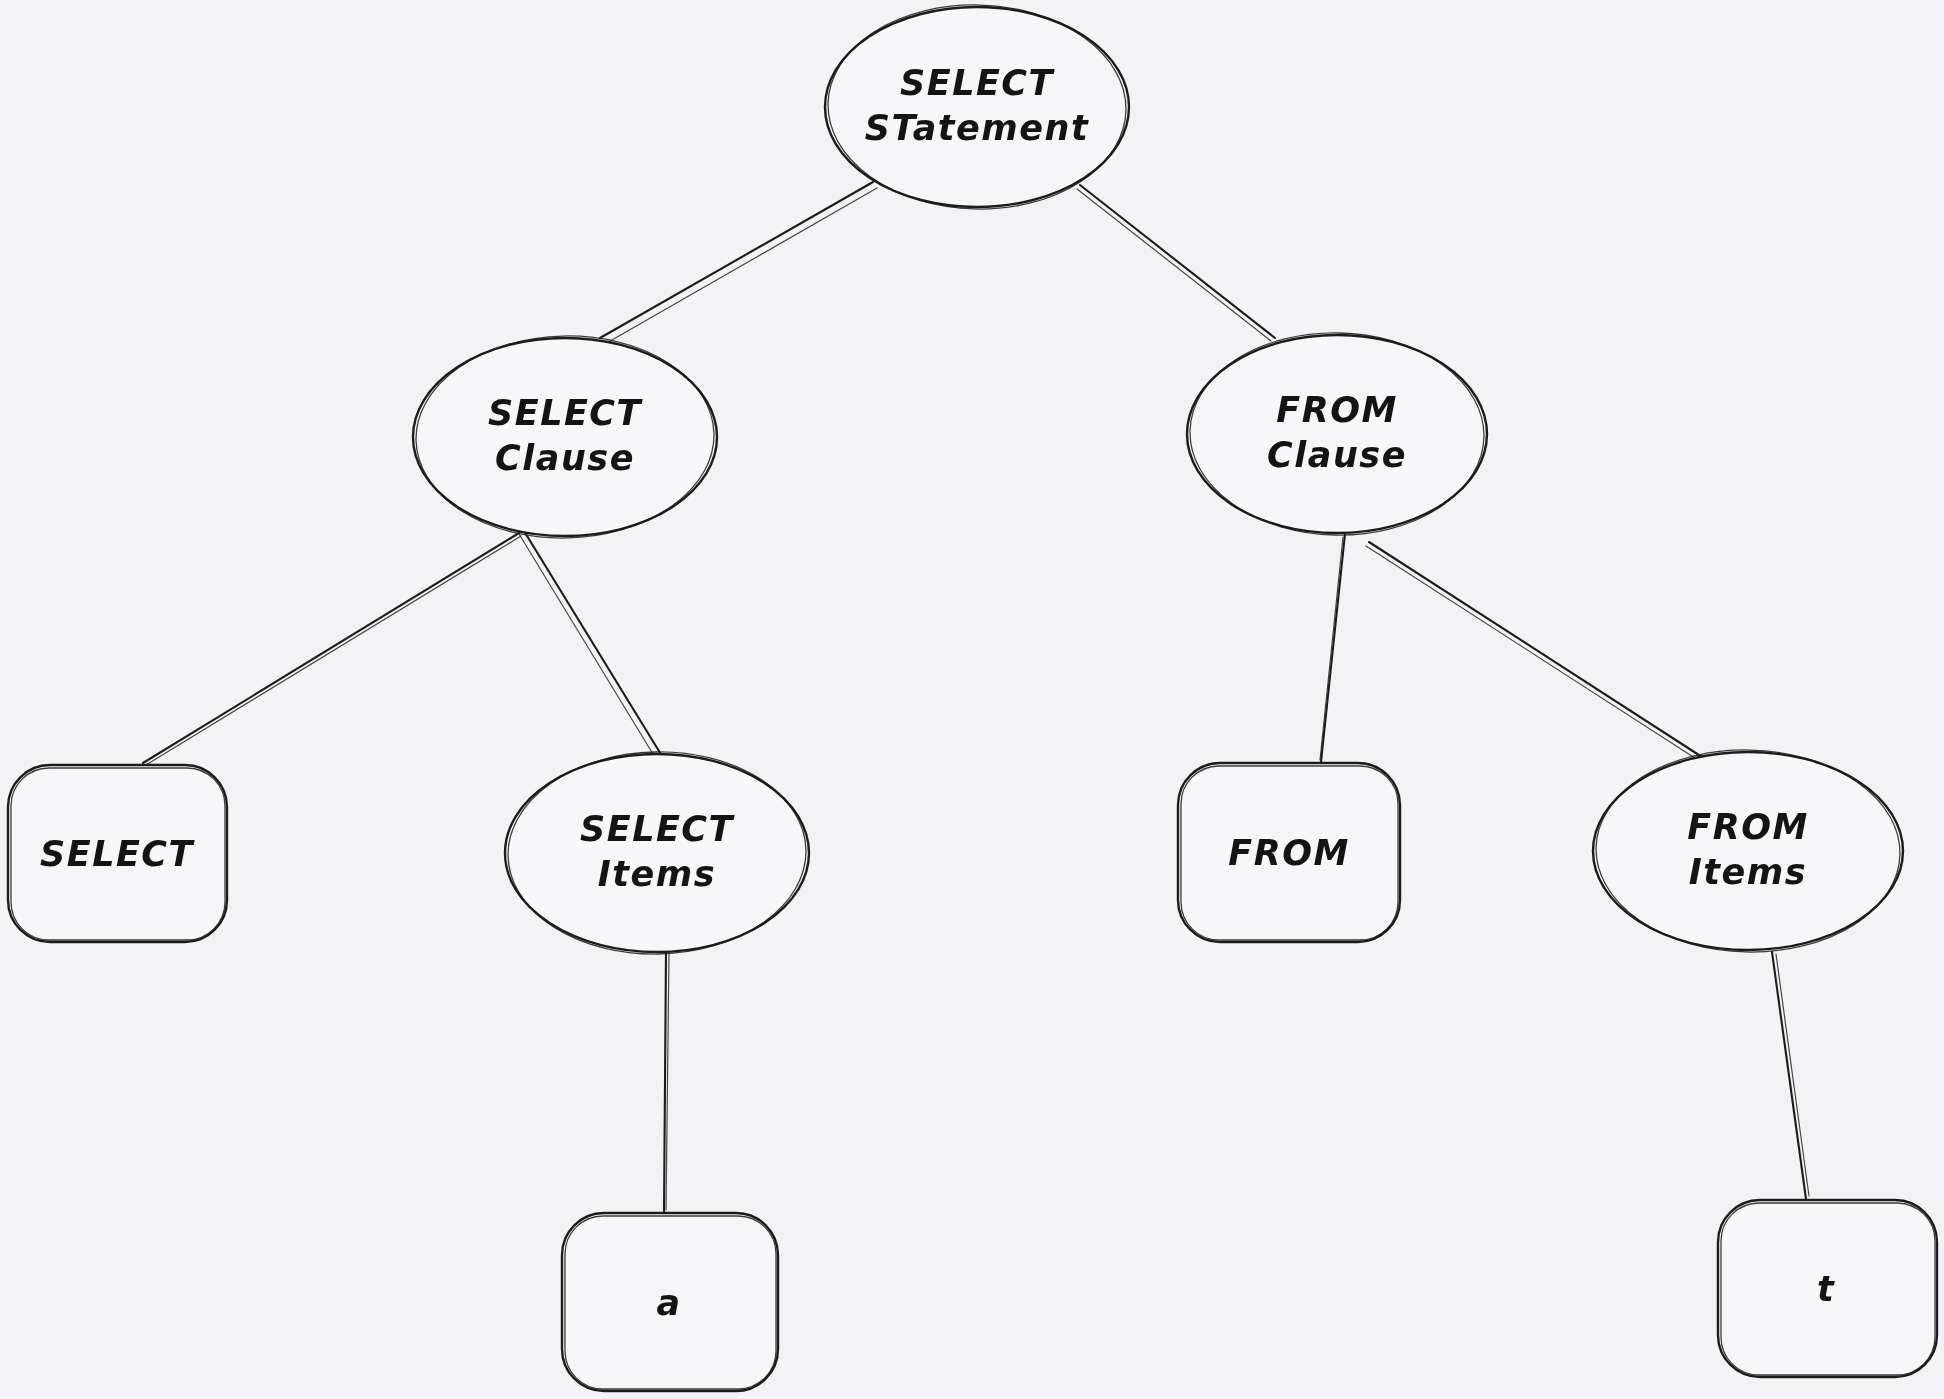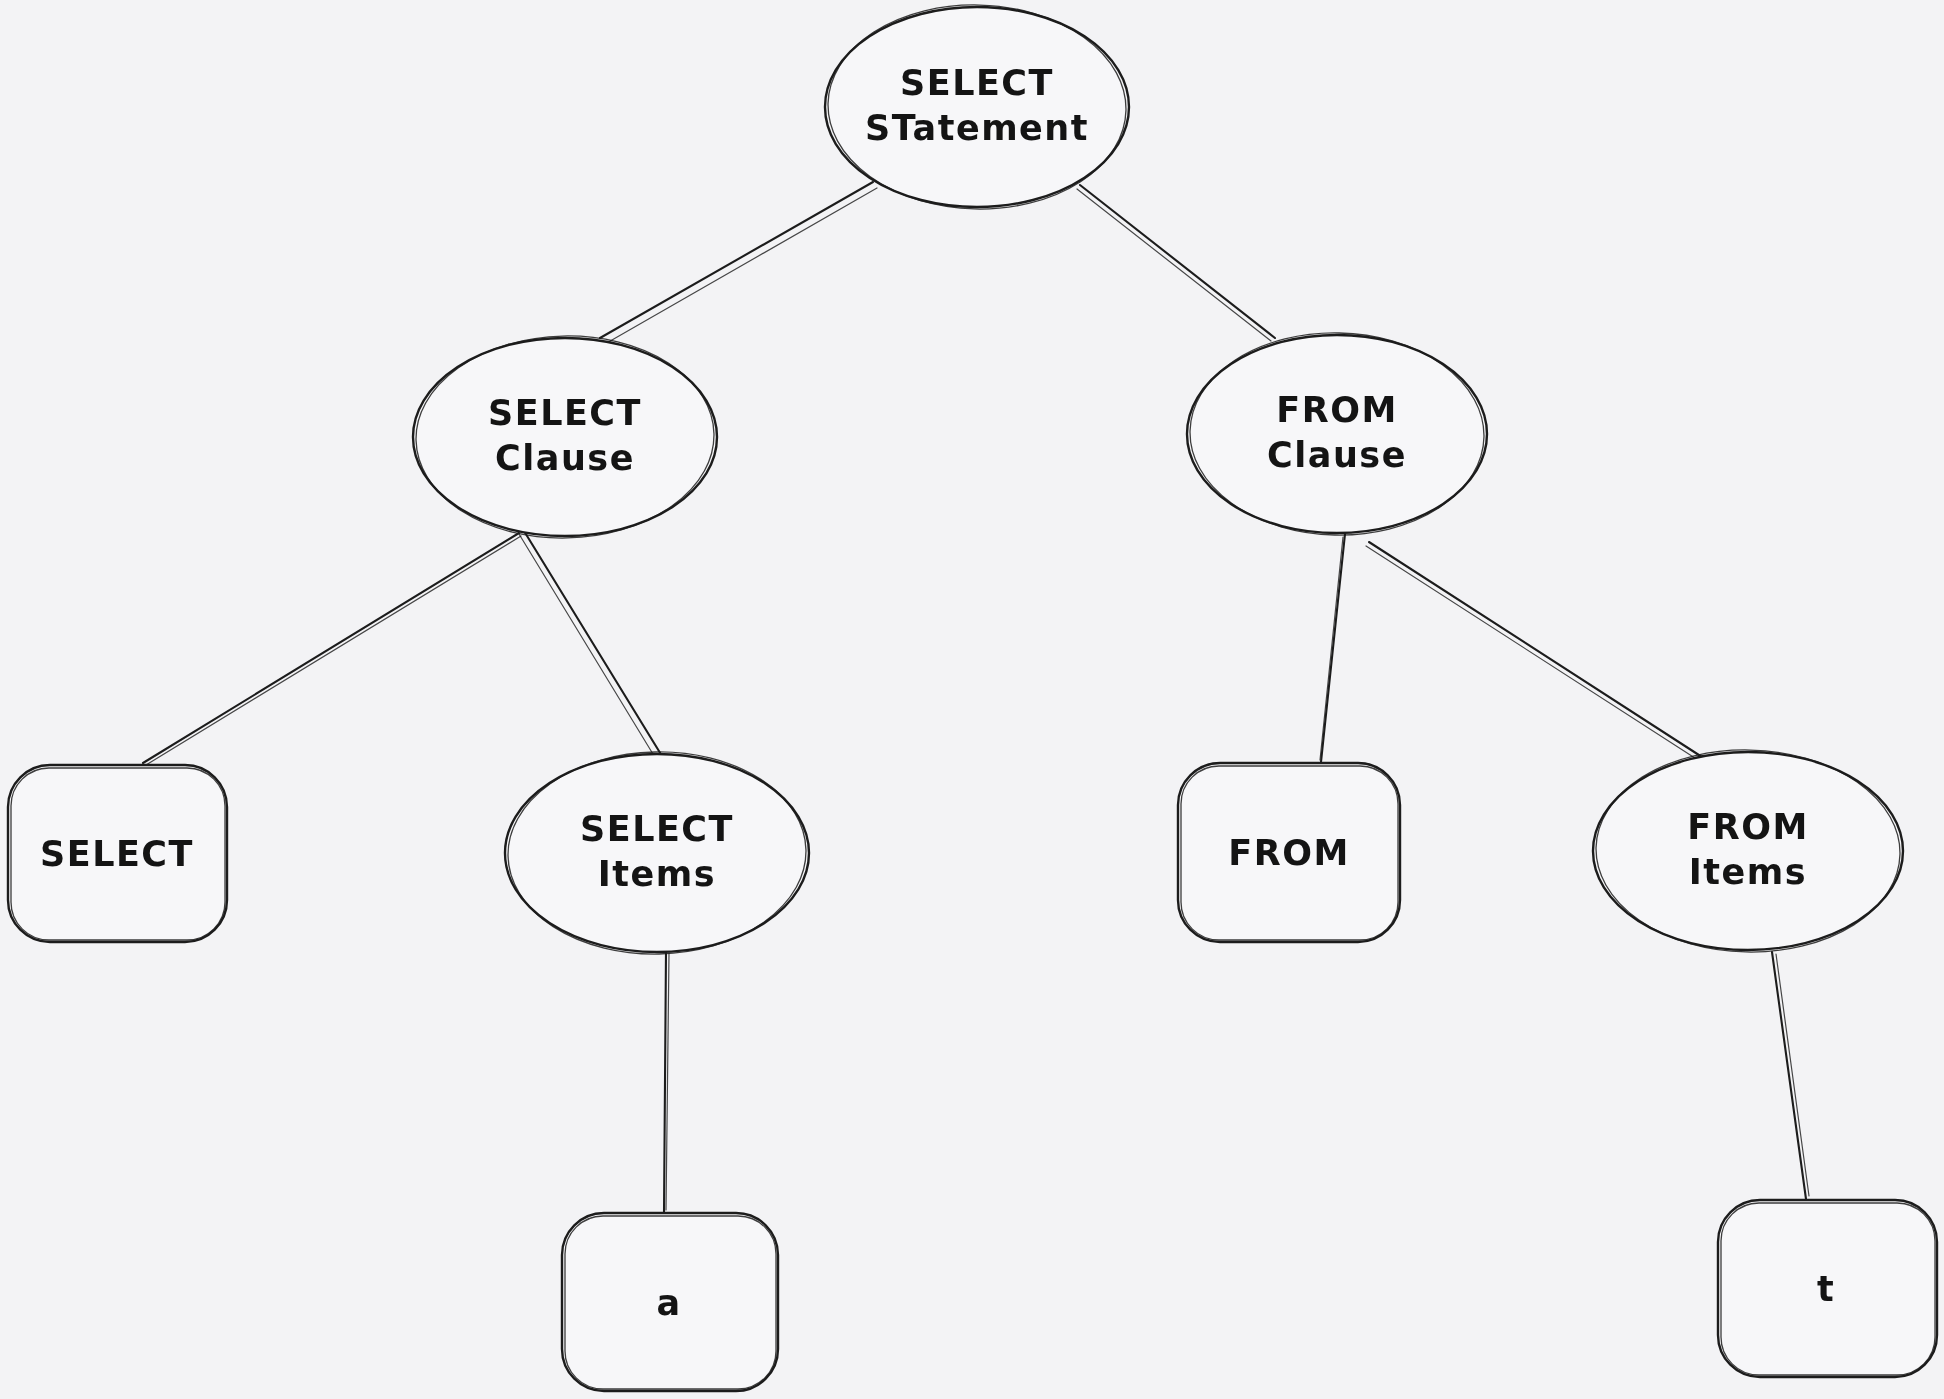--- a/index.html
+++ b/index.html
@@ -2,21 +2,21 @@
 <html style="--bg: #f3f3f5; --shape-fill: #f7f7f9; --stroke: #1c1c1c; --text: #141414;"><head>
 <meta charset="utf-8">
 <style>
   :root{
     --bg:#f3f3f5;
     --shape-fill:#f7f7f9;
     --stroke:#1c1c1c;
     --text:#141414;
   }
   html,body{margin:0;padding:0;background:var(--bg);}
-  .canvas-wrap{width:1944px;height:1399px;background:var(--bg);overflow:hidden;}
+  .canvas-wrap{width:1944px;height:1399px;background:var(--bg);overflow:hidden;font-style:italic;}
   svg{display:block;}
   .node-shape{fill:var(--shape-fill);stroke:var(--stroke);stroke-width:2.4;}
   .node-shape-over{fill:none;stroke:var(--stroke);stroke-width:1.3;opacity:.85;}
   .edge{stroke:var(--stroke);stroke-width:2.1;stroke-linecap:round;}
   .edge-over{stroke:var(--stroke);stroke-width:1.2;stroke-linecap:round;opacity:.8;}
   .node-label{
     font-family:"DejaVu Sans", sans-serif;
     font-weight:700;
     font-size:35px;
     letter-spacing:1.5px;

